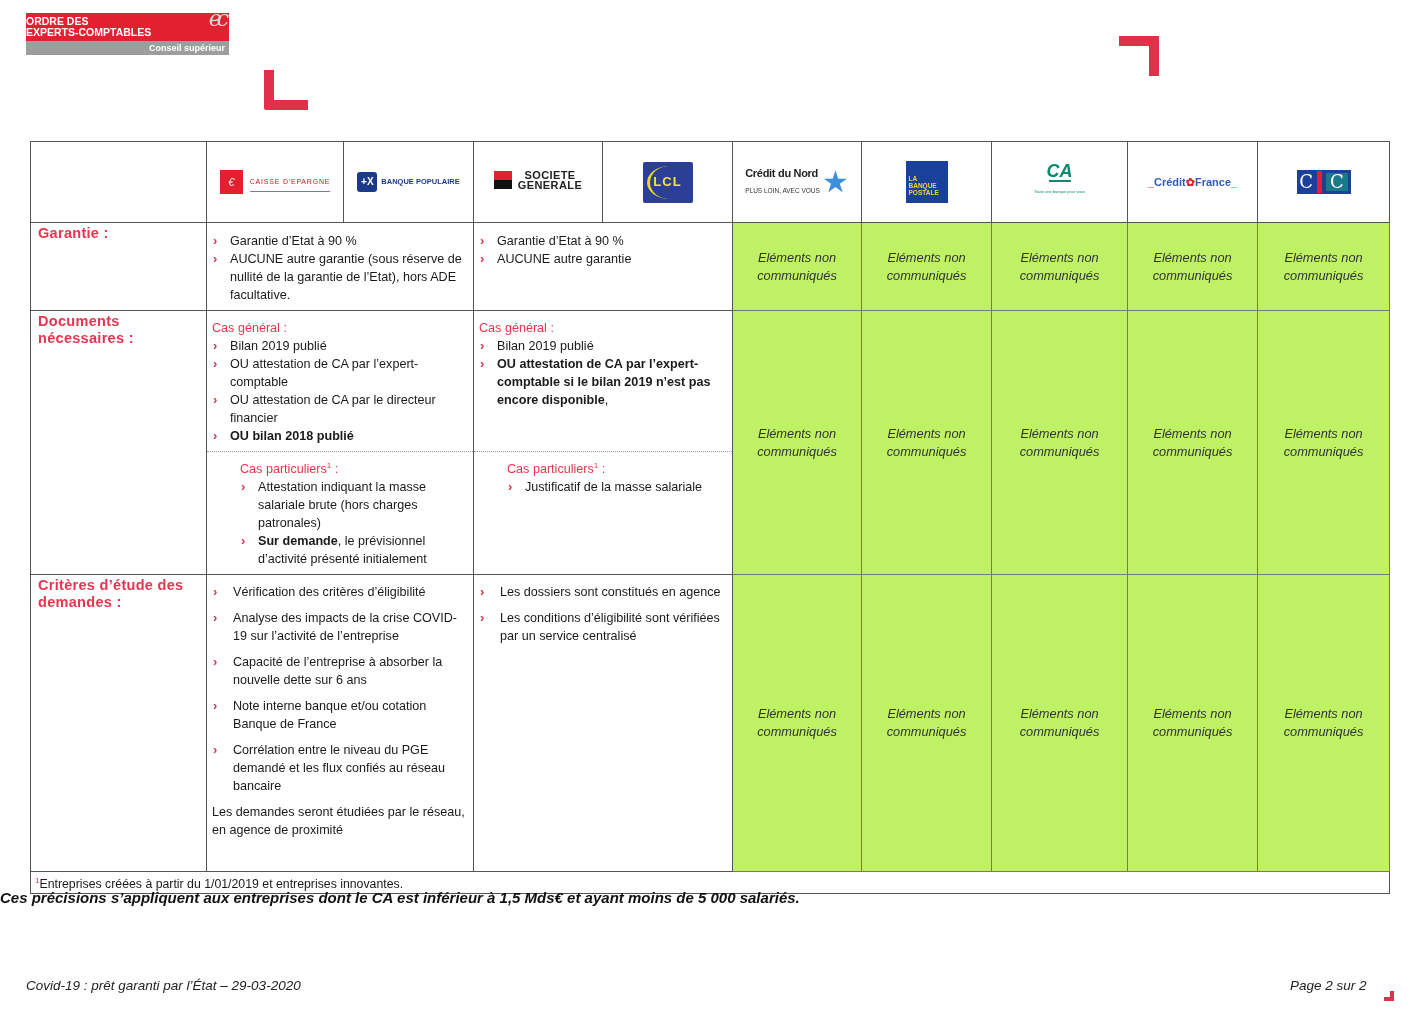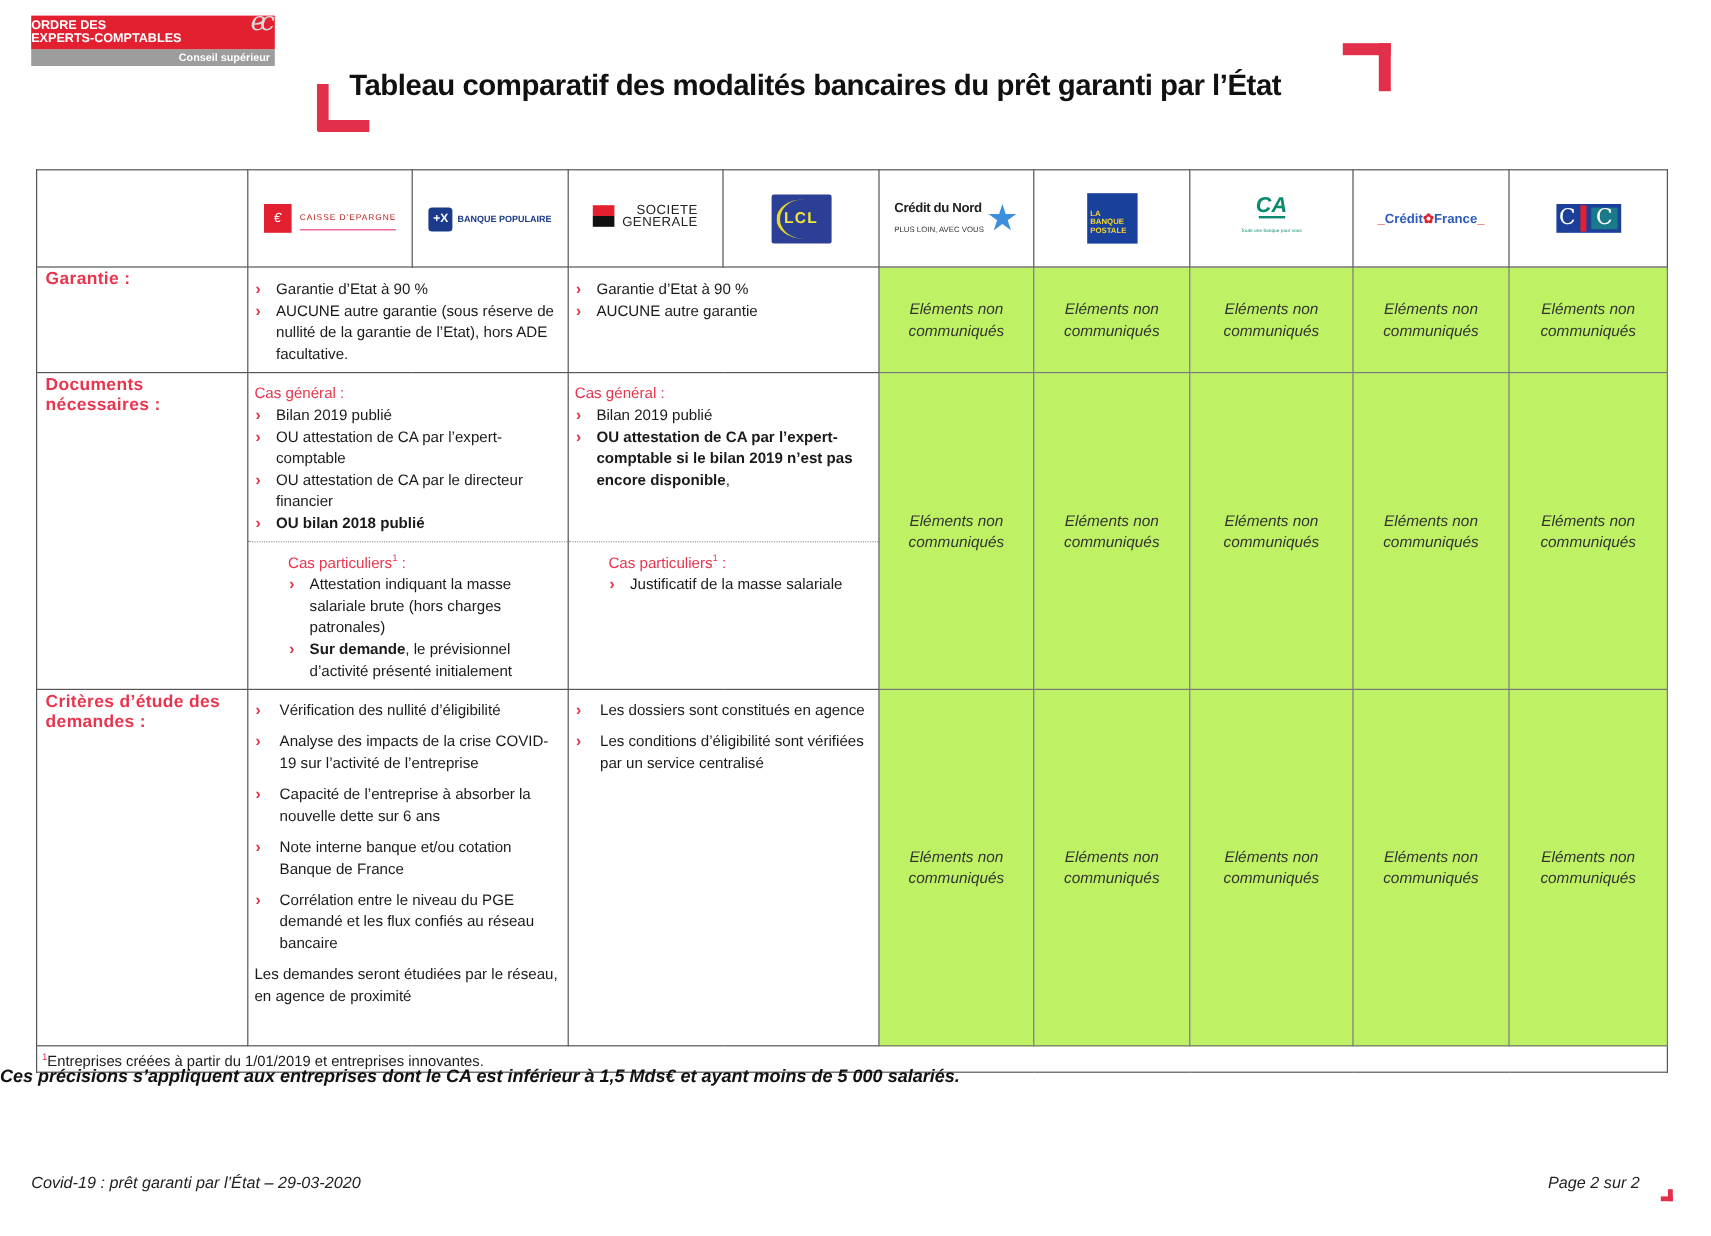--- a/index.html
+++ b/index.html
@@ -39,21 +39,21 @@
   .foot-row td { padding: 0 0 0 4px; height: 18px; font-size: 12.3px; line-height: 17px; border-color: #555; }
   .foot-row sup { color: #e2304a; font-size: 8px; }
 
   
   .logo { display: inline-flex; align-items: center; justify-content: center; }
   .ce-mark { width: 23px; height: 24px; background: #e2202f; color: #fff; font-size: 11px; font-style: italic; line-height: 24px; margin-right: 7px; }
   .ce-text { color: #b22; font-size: 7px; letter-spacing: 0.8px; border-bottom: 1px solid #e48; }
   .bp-mark { width: 20px; height: 20px; background: #1b3a8a; color: #fff; font-size: 10px; font-weight: bold; line-height: 20px; border-radius: 3px; margin-right: 4px; }
   .bp-text { color: #1b3a8a; font-size: 7.5px; font-weight: bold; }
   .sg-mark { width: 18px; height: 18px; background: linear-gradient(#e2202f 50%, #111 50%); margin-right: 6px; }
-  .sg-text { font-size: 11px; line-height: 10px; color: #222; text-align: right; font-weight: normal; letter-spacing: 0.4px; }
+  .sg-text { font-size: 11px; line-height: 10px; color: #222; text-align: center; font-weight: bold; letter-spacing: 0.4px; }
   .lcl-box { width: 50px; height: 41px; background: #2c3f96; border-radius: 2px; position: relative; display: inline-flex; align-items: center; justify-content: center; }
   .lcl-box::before { content: ""; position: absolute; left: 4px; top: 4px; width: 42px; height: 33px; border-radius: 50%; border-left: 3px solid #e6d72a; }
   .lcl-text { color: #f0e33a; font-weight: bold; font-size: 13px; letter-spacing: 1px; position: relative; }
   .cdn-text { text-align: left; }
   .cdn-text .t1 { font-size: 11px; font-weight: bold; color: #222; letter-spacing: -0.3px; }
   .cdn-text .t2 { font-size: 6.5px; color: #333; }
   .cdn-star { color: #3c8fdc; font-size: 30px; margin-left: 2px; line-height: 30px; }
   .lbp-box { width: 42px; height: 42px; background: #19409b; color: #f1d336; font-size: 6.5px; line-height: 7px; padding: 14px 3px 0; text-align: left; font-weight: bold; }
   .ca-mark { color: #0a8a6e; font-weight: bold; font-size: 18px; font-style: italic; line-height: 16px; }
   .ca-sub { font-size: 4px; color: #0a8a6e; }
@@ -78,21 +78,20 @@
     <div>ORDRE DES</div>
     <div>EXPERTS-COMPTABLES</div>
     <span class="cc">ec</span>
   </div>
   <div class="oec-bot">Conseil supérieur</div>
 </div>
 
 <div class="title-wrap">
   <div class="bracket-left"></div>
   <div class="bracket-right"></div>
-  <h1 class="page-title">Tableau comparatif des modalités bancaires du prêt garanti par l’État</h1>
 </div>
 
 <table class="cmp-table">
   <colgroup>
     <col style="width:176px">
     <col style="width:137px">
     <col style="width:130px">
     <col style="width:129px">
     <col style="width:130px">
     <col style="width:129px">
@@ -234,21 +233,21 @@
     <td class="grey na-cell">Eléments non communiqués</td>
     <td class="grey na-cell">Eléments non communiqués</td>
     <td class="grey na-cell">Eléments non communiqués</td>
     <td class="grey na-cell">Eléments non communiqués</td>
   </tr>
 
   <tr style="height:297px">
     <td class="label-cell">Critères d’étude des demandes :</td>
     <td colspan="2" class="content-cell" style="padding-top:8px">
       <ul class="items spaced">
-        <li><span class="chev">›</span><span>Vérification des nullité d’éligibilité</span></li>
+        <li><span class="chev">›</span><span>Vérification des critères d’éligibilité</span></li>
         <li><span class="chev">›</span><span>Analyse des impacts de la crise COVID-19 sur l’activité de l’entreprise</span></li>
         <li><span class="chev">›</span><span>Capacité de l’entreprise à absorber la nouvelle dette sur 6 ans</span></li>
         <li><span class="chev">›</span><span>Note interne banque et/ou cotation Banque de France</span></li>
         <li><span class="chev">›</span><span>Corrélation entre le niveau du PGE demandé et les flux confiés au réseau bancaire</span></li>
       </ul>
       <div class="note">Les demandes seront étudiées par le réseau, en agence de proximité</div>
     </td>
     <td colspan="2" class="content-cell" style="padding-top:8px">
       <ul class="items spaced">
         <li><span class="chev">›</span><span>Les dossiers sont constitués en agence</span></li>

